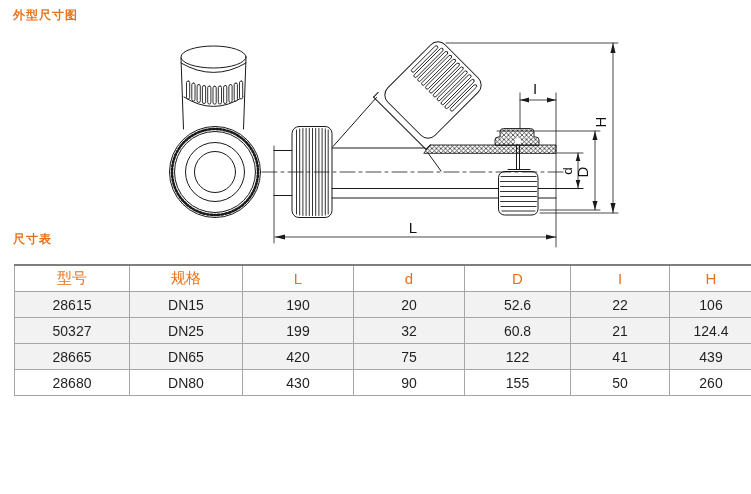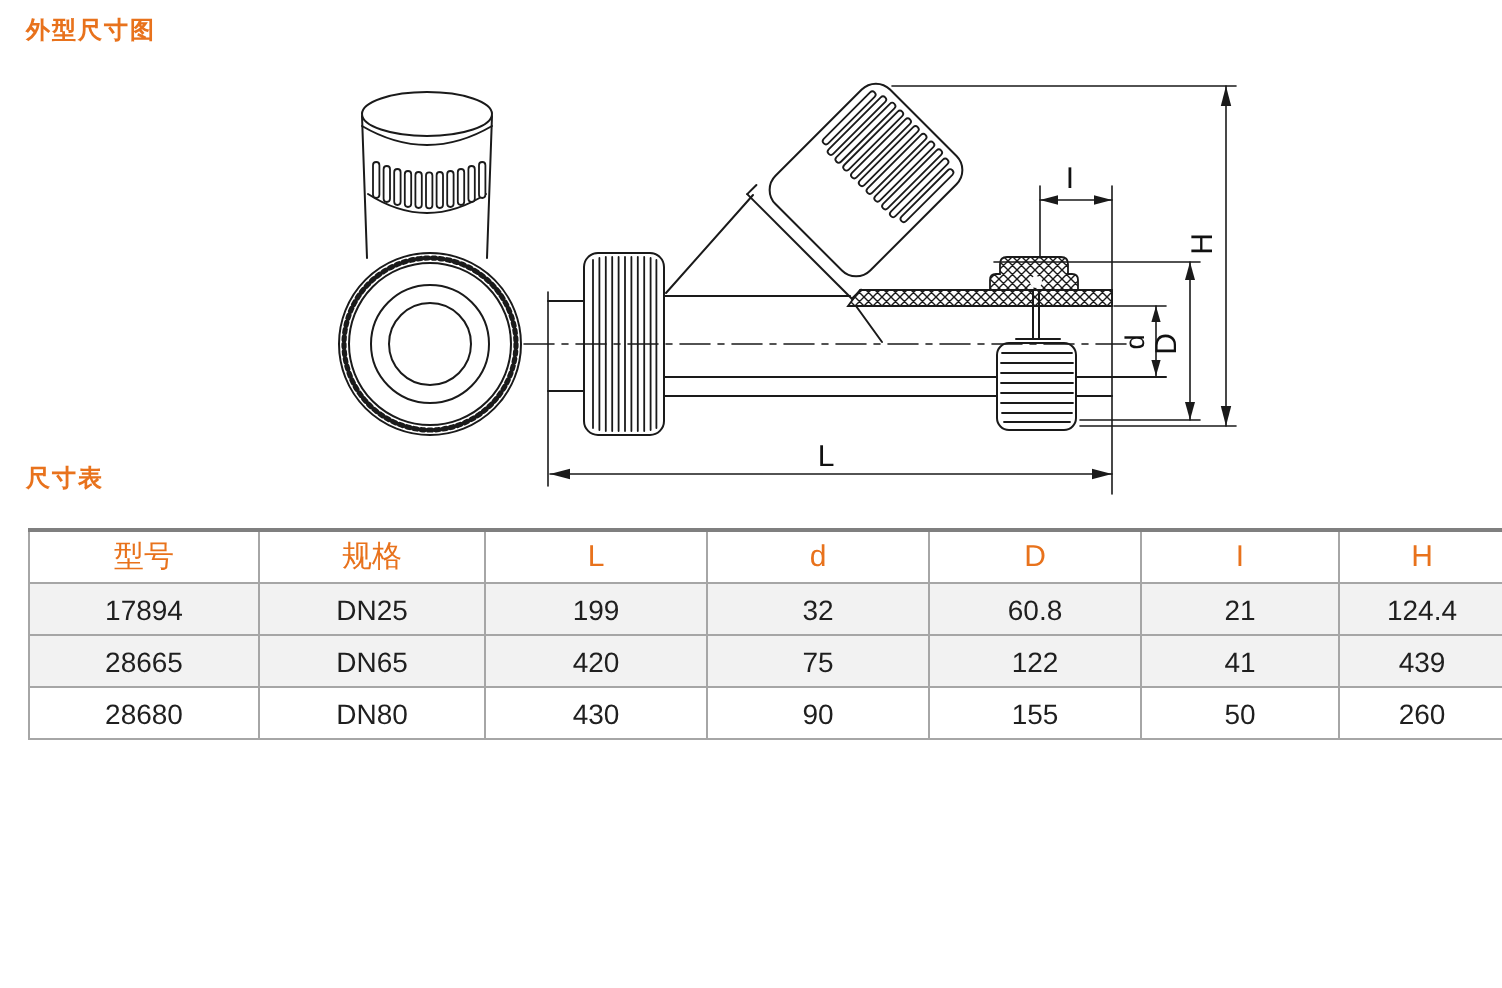--- a/index.html
+++ b/index.html
@@ -193,21 +193,30 @@
       <th class="c1">规格</th>
       <th class="c2">L</th>
       <th class="c3">d</th>
       <th class="c4">D</th>
       <th class="c5">I</th>
       <th class="c6">H</th>
     </tr>
   </thead>
   <tbody>
     <tr class="alt">
-      <td>17894</td>
+      <td>28615</td>
+      <td>DN15</td>
+      <td>190</td>
+      <td>20</td>
+      <td>52.6</td>
+      <td>22</td>
+      <td>106</td>
+    </tr>
+    <tr class="alt">
+      <td>50327</td>
       <td>DN25</td>
       <td>199</td>
       <td>32</td>
       <td>60.8</td>
       <td>21</td>
       <td>124.4</td>
     </tr>
     <tr class="alt">
       <td>28665</td>
       <td>DN65</td>

